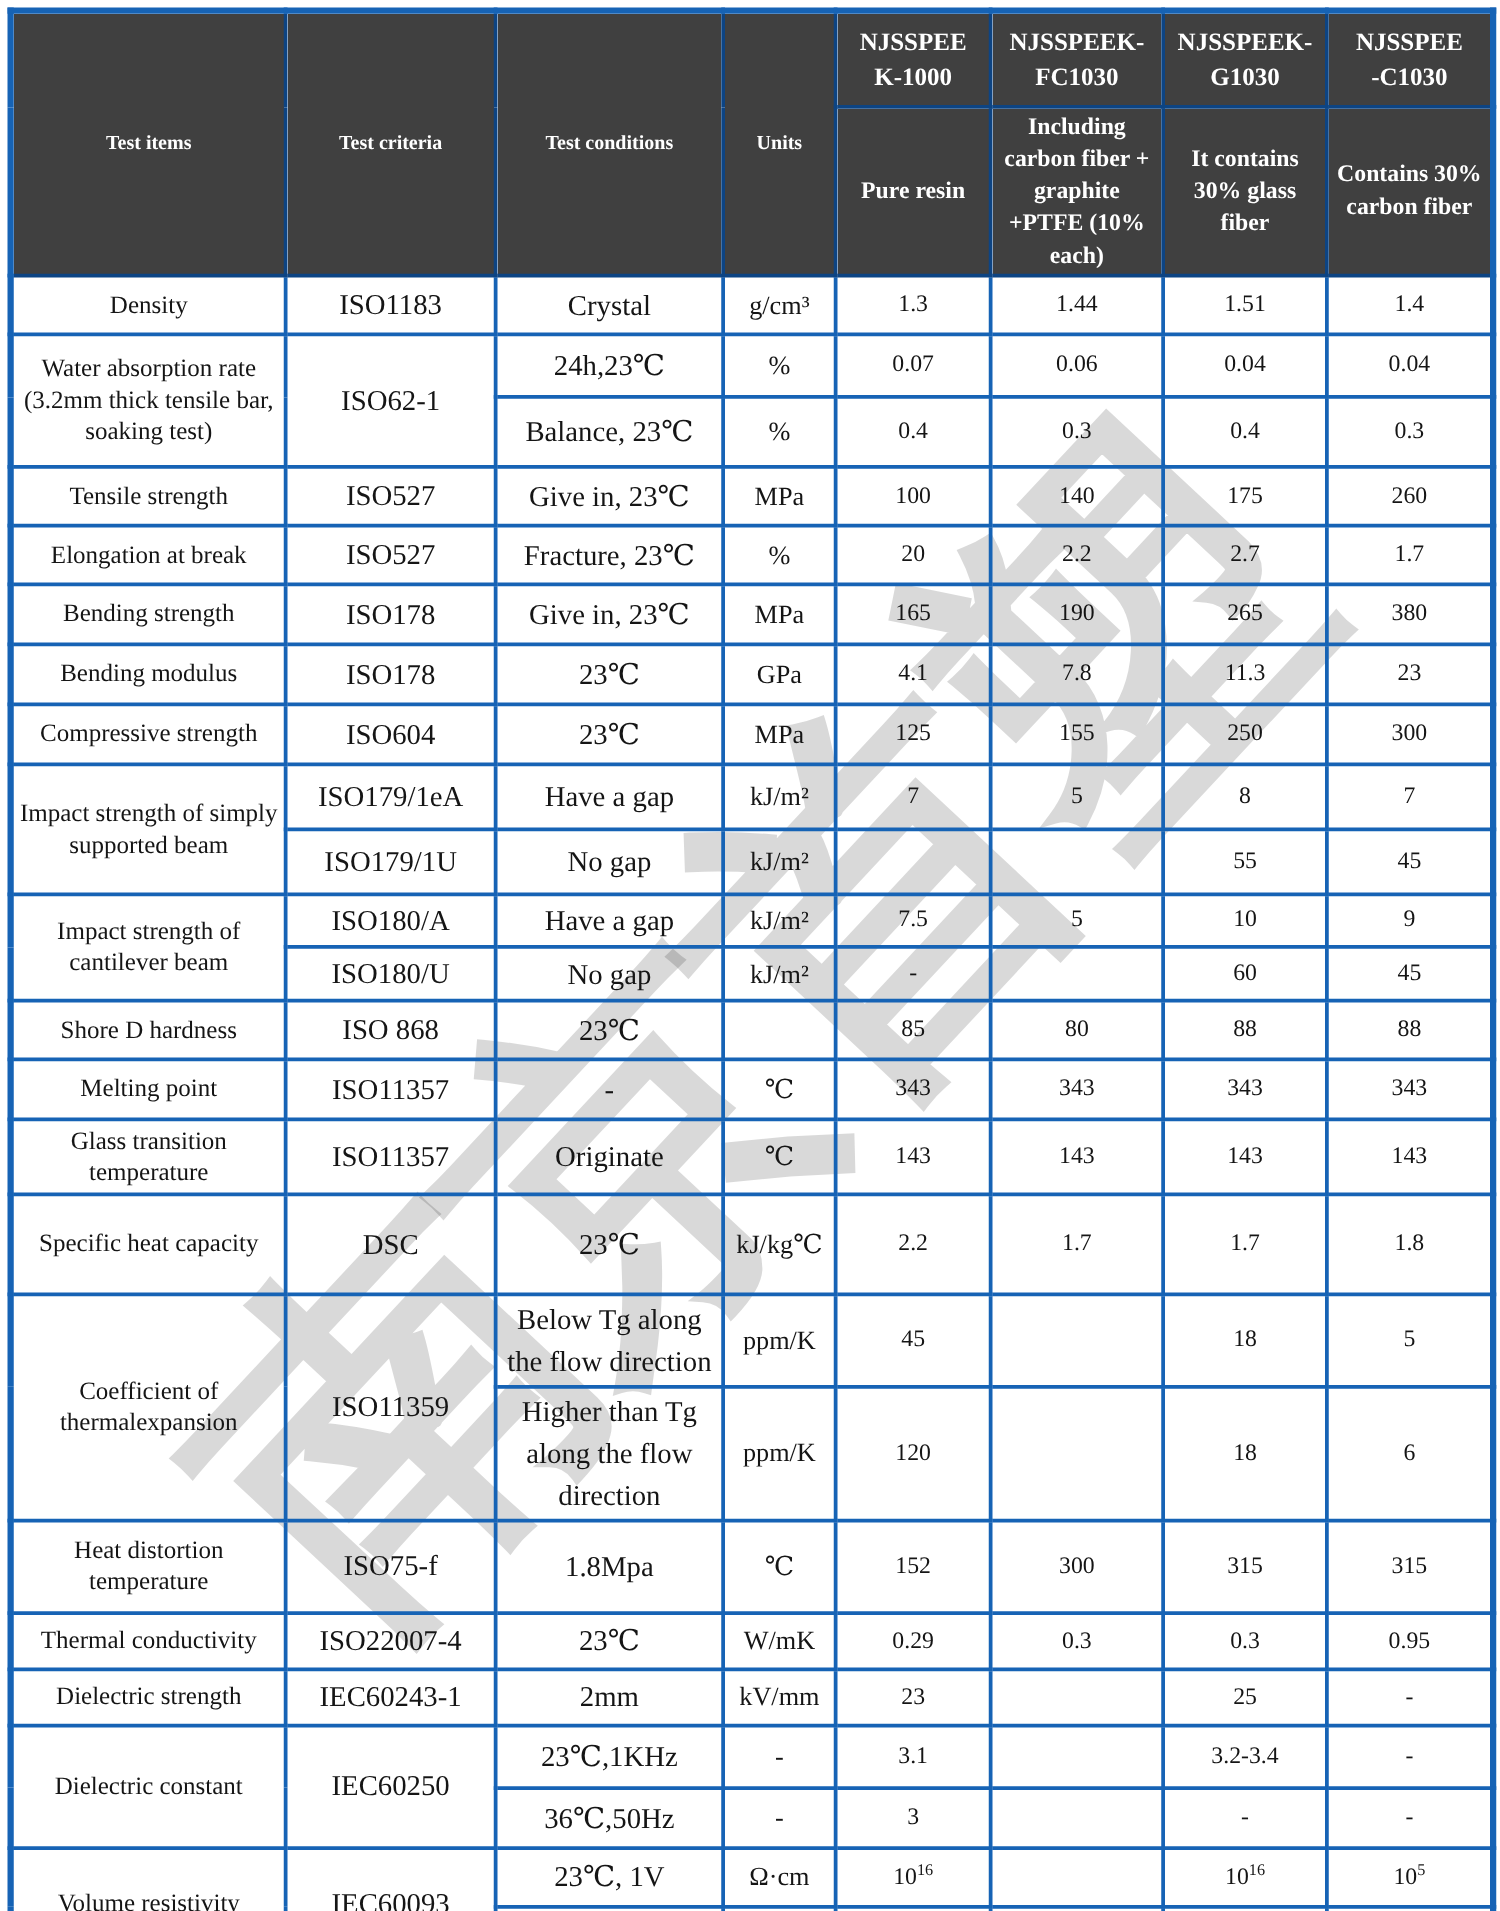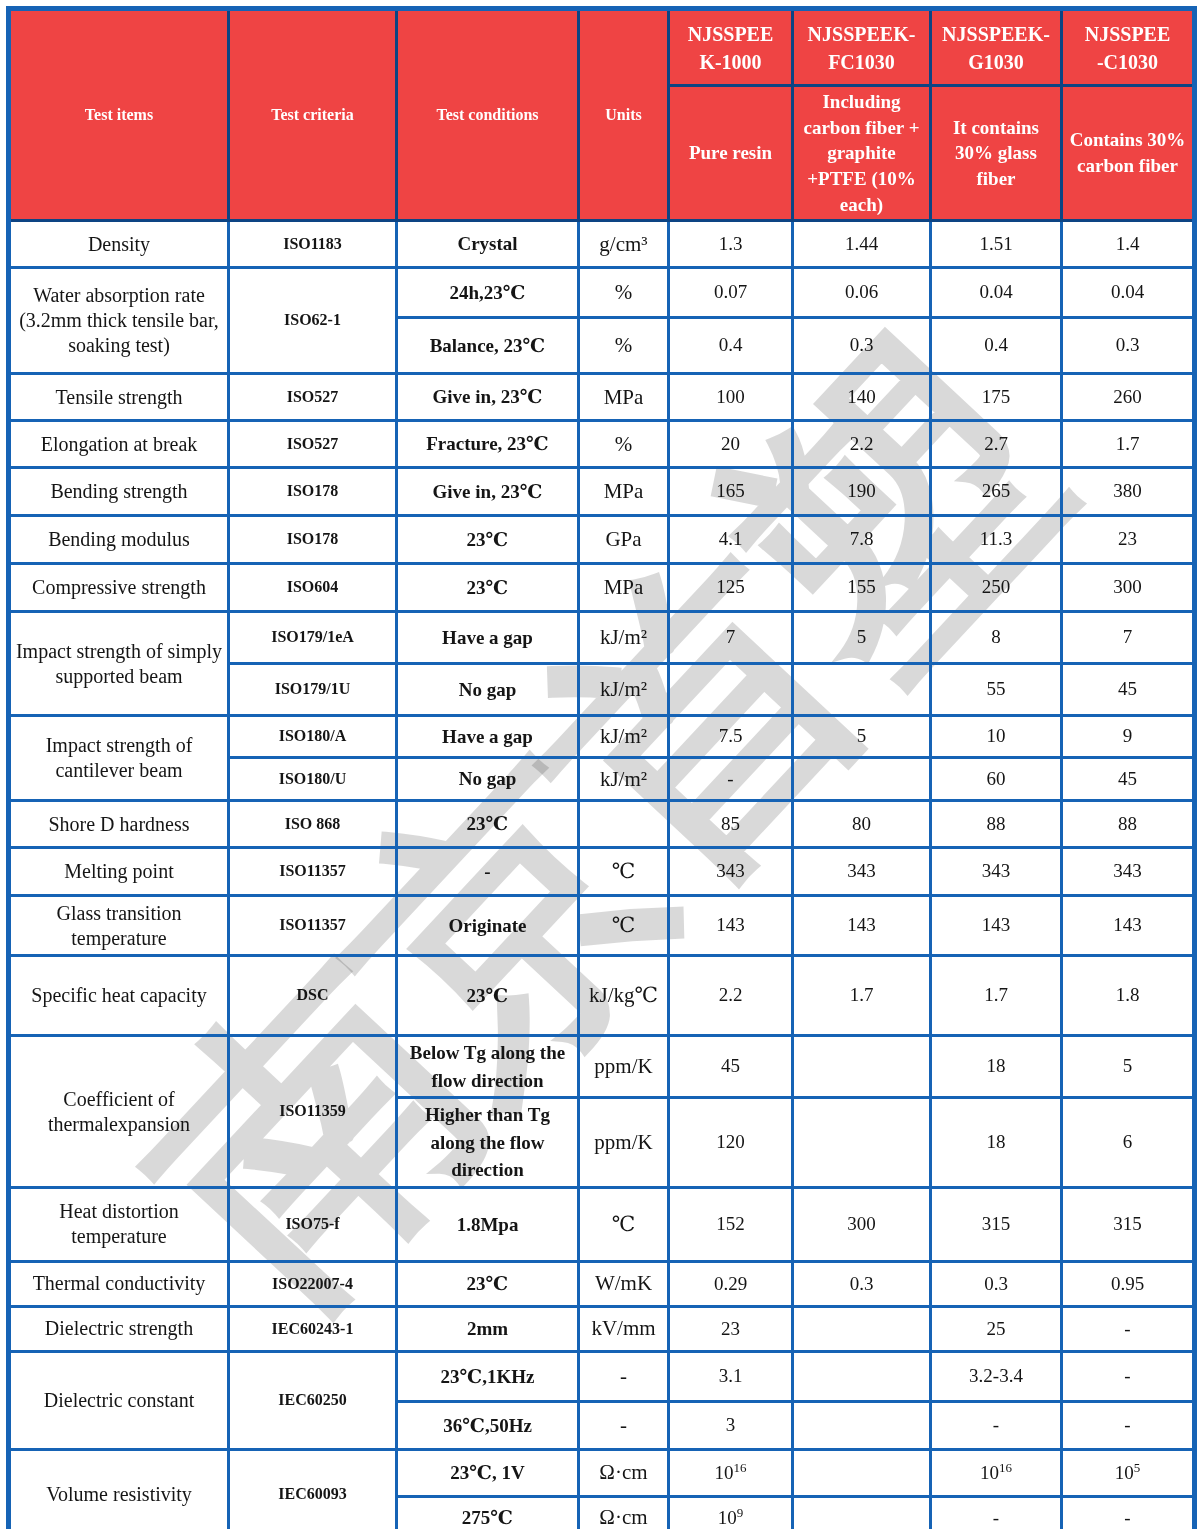--- a/index.html
+++ b/index.html
@@ -20,31 +20,31 @@
     width:1186px;margin:6px 0 0 6px;
     border:5px solid #1663b5;
     background:transparent;
   }
   th,td{
     border:3px solid #1663b5;
     text-align:center;vertical-align:middle;
     padding:2px 4px;color:#151515;overflow:hidden;
   }
   thead th{
-    background:#ef4444;color:#ffffff;font-weight:bold;
+    background:#404040;color:#ffffff;font-weight:bold;
     border-color:#0d4483;
   }
   th.col-h{font-size:16px;}
   th.prod-name{font-size:20px;white-space:pre-line;line-height:1.4;}
   th.prod-desc{font-size:19px;line-height:1.35;padding:2px 6px;}
   td{font-size:19px;line-height:1.3;background:transparent;}
   td.item{font-size:20px;line-height:1.25;}
-  td.cond{font-size:19px;line-height:1.45;font-weight:bold;}
+  td.cond{font-size:23px;line-height:1.45;}
   td.unit{font-size:21px;}
-  td.crit{font-size:16px;font-weight:bold;}
+  td.crit{font-size:23px;}
   sup{font-size:13px;line-height:0;}
 </style>
 </head>
 <body>
 
 <div class="page">
 
   <div class="watermark">南京首塑</div>
 
   <table class="spec">

